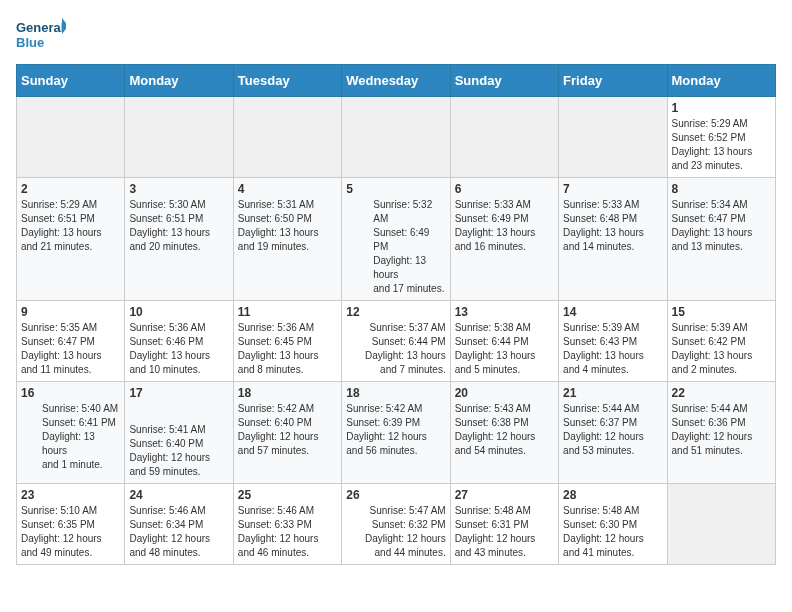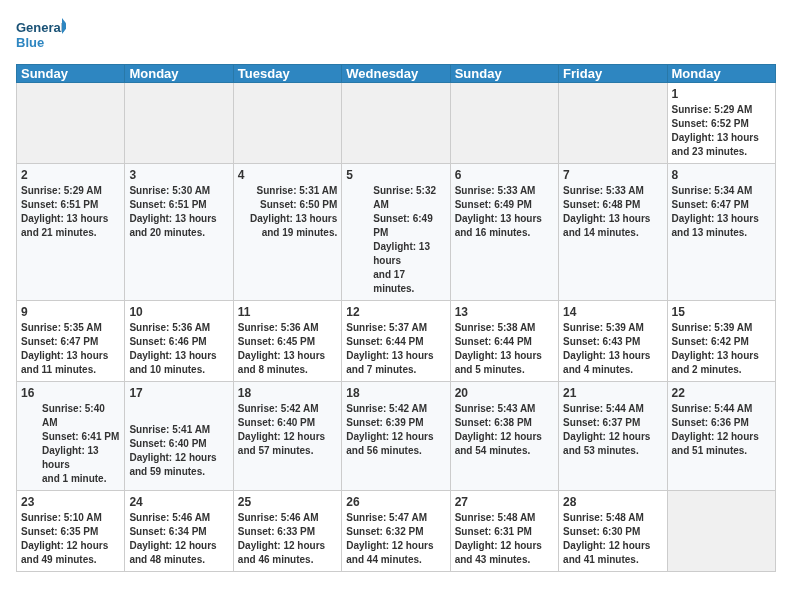--- a/index.html
+++ b/index.html
@@ -36,21 +36,21 @@
     table {
       width: 100%;
       border-collapse: collapse;
       font-size: 11px;
     }
     thead tr {
       background-color: #2e86c1;
       color: #fff;
     }
     thead th {
-      padding: 1px 4px;
+      padding: 8px 4px;
       text-align: left;
       font-size: 13px;
       font-weight: bold;
       border: 1px solid #2878a8;
     }
     tbody td {
       vertical-align: top;
       padding: 4px;
       border: 1px solid #ccc;
       background: #fff;
@@ -64,21 +64,20 @@
     .day-num {
       font-size: 12px;
       font-weight: bold;
       display: block;
       margin-bottom: 2px;
     }
     .day-info {
       font-size: 10px;
       line-height: 1.4;
       color: #333;
-      font-weight: bold;
     }
     .empty-cell {
       background: #f0f0f0 !important;
     }
   </style>
 </head>
 <body>
 
 <div class="header">
   <div class="logo">
@@ -132,21 +131,21 @@
         </td>
         <td>
           <span class="day-num">3</span>
           <div class="day-info" style="white-space: pre-line;">Sunrise: 5:30 AM
 Sunset: 6:51 PM
 Daylight: 13 hours
 and 20 minutes.</div>
         </td>
         <td>
           <span class="day-num">4</span>
-          <div class="day-info" style="white-space: pre-line; text-align: right;">Sunrise: 5:31 AM
+          <div class="day-info" style="white-space: pre-line;">Sunrise: 5:31 AM
 Sunset: 6:50 PM
 Daylight: 13 hours
 and 19 minutes.</div>
         </td>
         <td>
           <span class="day-num">5</span>
           <div class="day-info" style="white-space: pre-line; margin-left: 27px;">Sunrise: 5:32 AM
 Sunset: 6:49 PM
 Daylight: 13 hours
 and 17 minutes.</div>
@@ -190,21 +189,21 @@
         </td>
         <td>
           <span class="day-num">11</span>
           <div class="day-info" style="white-space: pre-line;">Sunrise: 5:36 AM
 Sunset: 6:45 PM
 Daylight: 13 hours
 and 8 minutes.</div>
         </td>
         <td>
           <span class="day-num">12</span>
-          <div class="day-info" style="white-space: pre-line;">Sunrise: 5:37 AM
+          <div class="day-info" style="white-space: pre-line; text-align: right;">Sunrise: 5:37 AM
 Sunset: 6:44 PM
 Daylight: 13 hours
 and 7 minutes.</div>
         </td>
         <td>
           <span class="day-num">13</span>
           <div class="day-info" style="white-space: pre-line;">Sunrise: 5:38 AM
 Sunset: 6:44 PM
 Daylight: 13 hours
 and 5 minutes.</div>
@@ -292,21 +291,21 @@
         </td>
         <td>
           <span class="day-num">25</span>
           <div class="day-info" style="white-space: pre-line;">Sunrise: 5:46 AM
 Sunset: 6:33 PM
 Daylight: 12 hours
 and 46 minutes.</div>
         </td>
         <td>
           <span class="day-num">26</span>
-          <div class="day-info" style="white-space: pre-line;">Sunrise: 5:47 AM
+          <div class="day-info" style="white-space: pre-line; text-align: right;">Sunrise: 5:47 AM
 Sunset: 6:32 PM
 Daylight: 12 hours
 and 44 minutes.</div>
         </td>
         <td>
           <span class="day-num">27</span>
           <div class="day-info" style="white-space: pre-line;">Sunrise: 5:48 AM
 Sunset: 6:31 PM
 Daylight: 12 hours
 and 43 minutes.</div>

